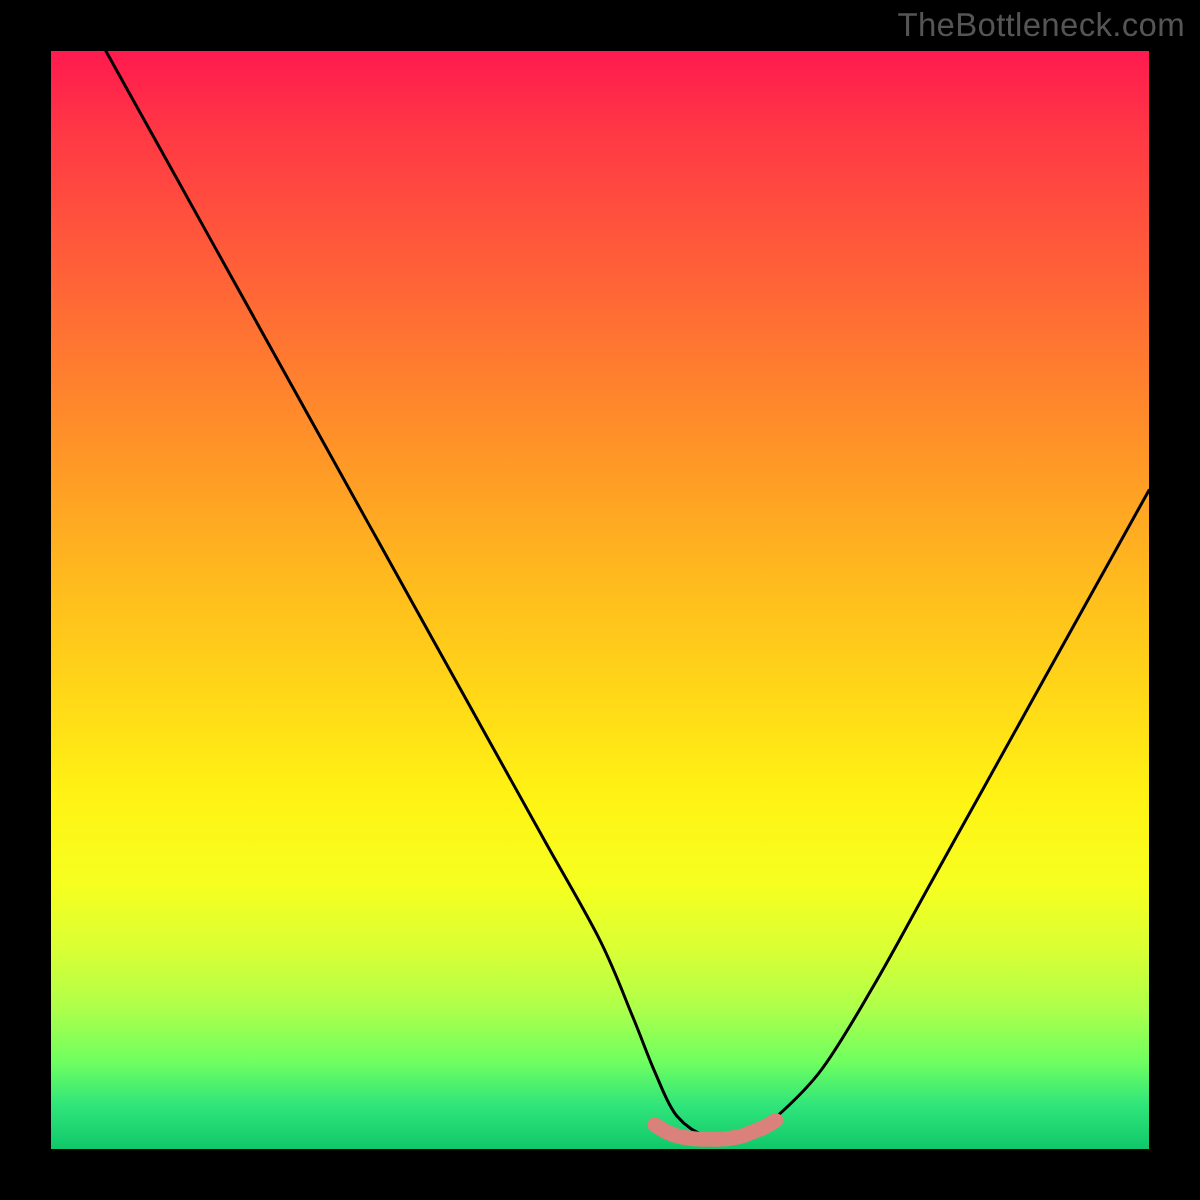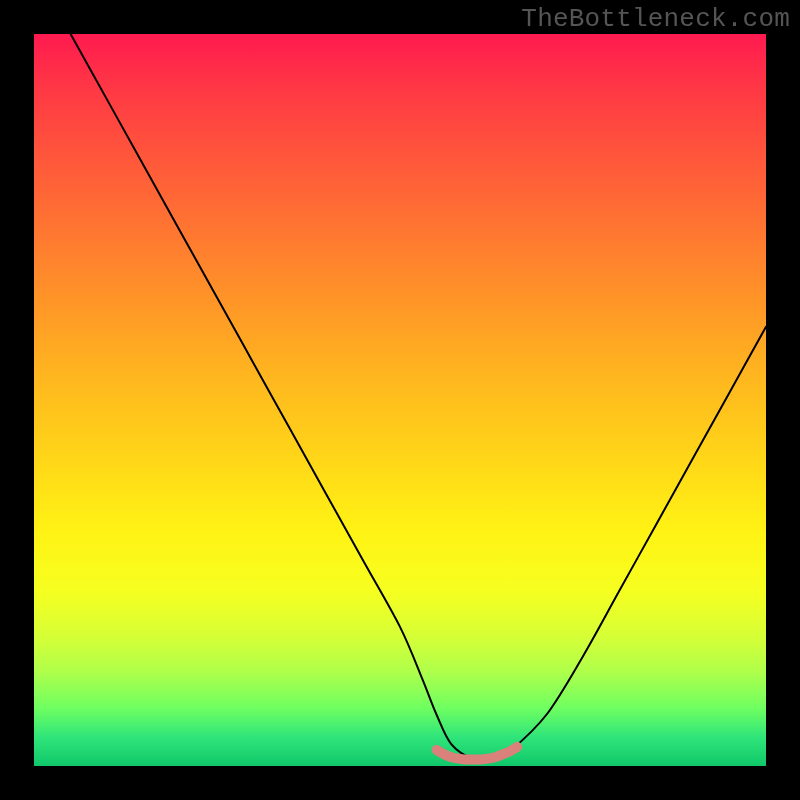--- a/index.html
+++ b/index.html
@@ -13,22 +13,22 @@
   .chart-outer {
     position: relative;
     width: 800px;
     height: 800px;
     background: #000;
   }
   .watermark {
     position: absolute;
     top: 4px;
     right: 10px;
-    font-family: Liberation Mono, monospace;
-    font-size: 26px;
+    font-family: Liberation Sans, sans-serif;
+    font-size: 22px;
     font-weight: 400;
     color: #555;
     letter-spacing: 0.2px;
     z-index: 10;
   }
   .plot-area {
     position: absolute;
     left: 34px;
     top: 34px;
     width: 732px;

